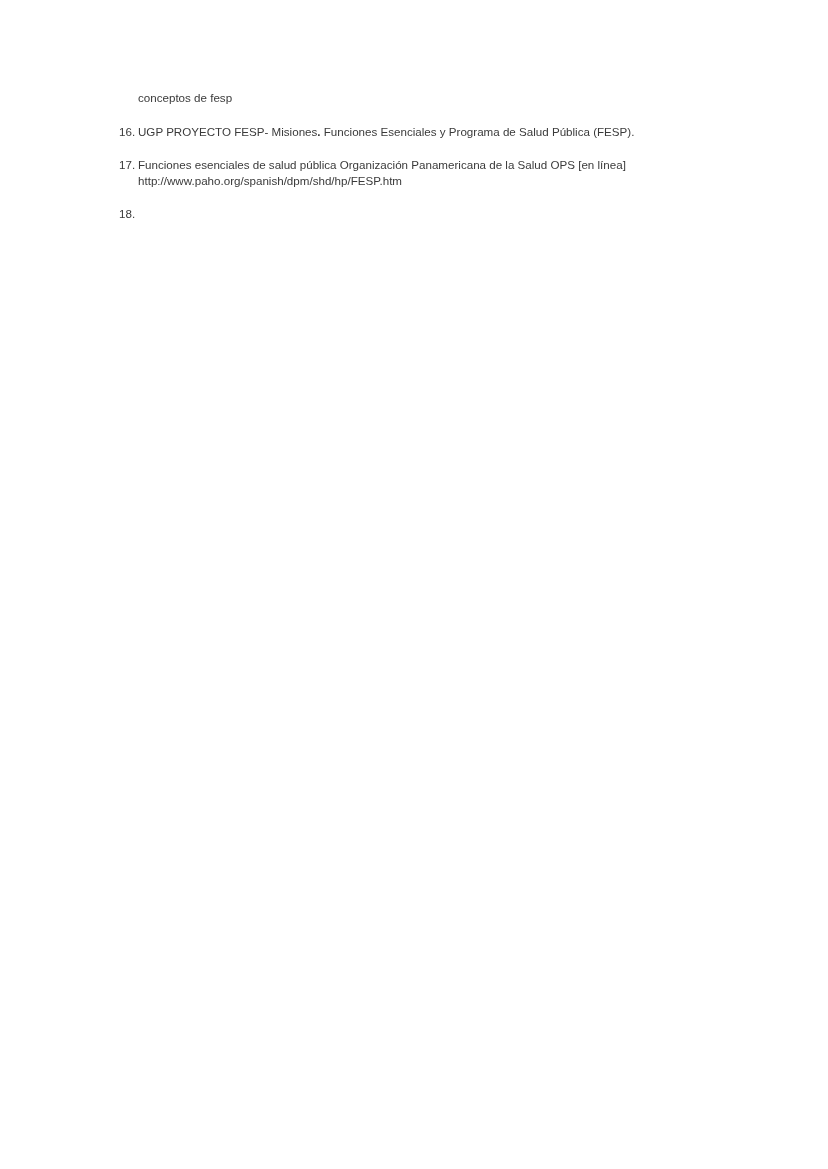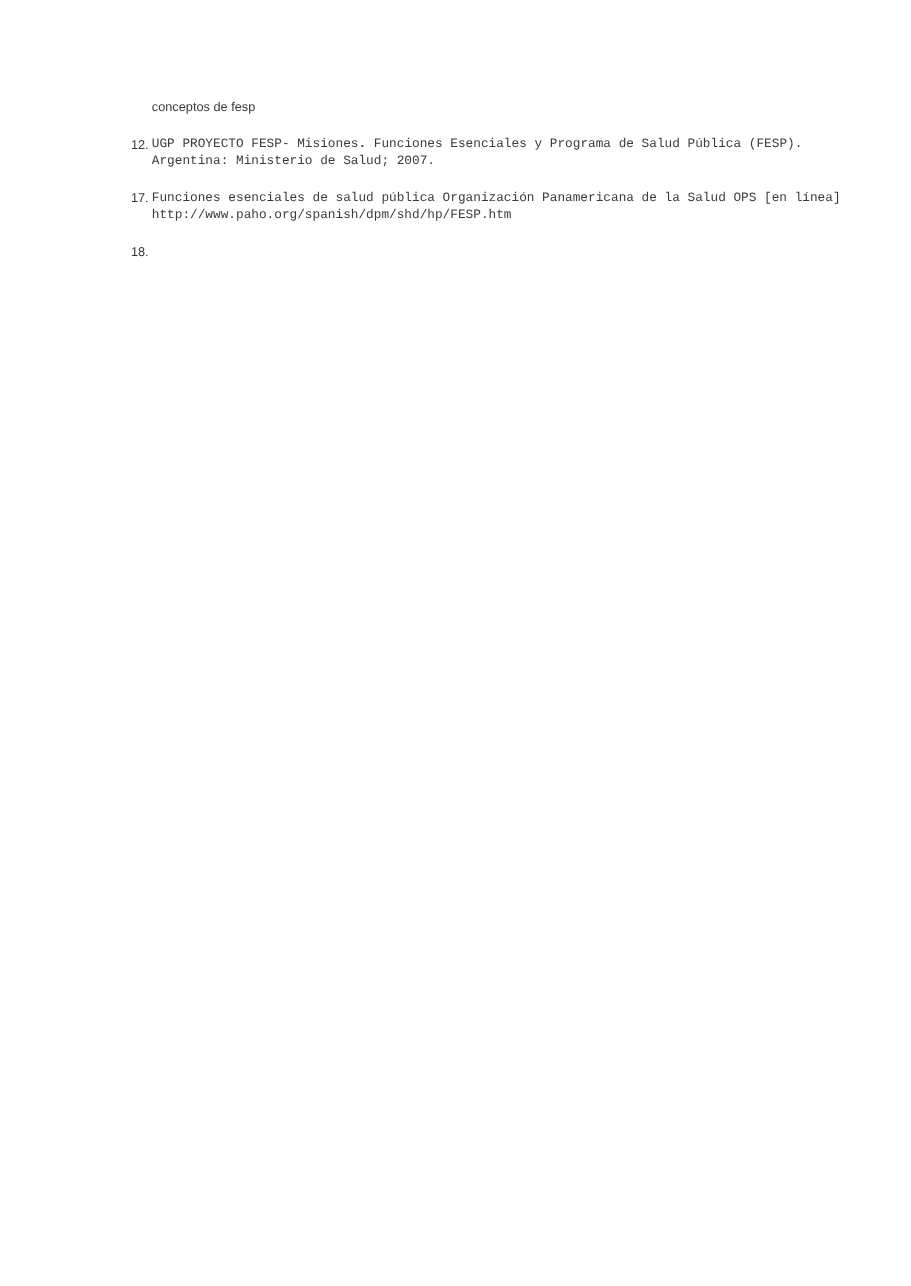--- a/index.html
+++ b/index.html
@@ -75,43 +75,41 @@
   .ref-text {
     display: block;
     font-size: 11.6px;
     line-height: 15.5px;
     color: #3a3a3a;
   }
 
   .ref-line {
     display: block;
     white-space: nowrap;
-    font-family: Liberation Mono, monospace;
   }
 
   .strong-dot {
     font-weight: bold;
   }
 </style>
 </head>
 <body>
 
 <div class="page">
 
   <div class="content">
 
     <div class="running-head">conceptos de fesp</div>
 
     <ol class="ref-list">
 
       <li class="ref-item">
-        <span class="ref-number">12.</span>
+        <span class="ref-number">16.</span>
         <span class="ref-text">
           <span class="ref-line"><span>UGP PROYECTO FESP- Misiones</span><span class="strong-dot">.</span><span> Funciones Esenciales y Programa de Salud Pública (FESP).</span></span>
-          <span class="ref-line">Argentina: Ministerio de Salud; 2007.</span>
         </span>
       </li>
 
       <li class="ref-item">
         <span class="ref-number">17.</span>
         <span class="ref-text">
           <span class="ref-line">Funciones esenciales de salud pública Organización Panamericana de la Salud OPS [en línea]</span>
           <span class="ref-line">http://www.paho.org/spanish/dpm/shd/hp/FESP.htm</span>
         </span>
       </li>

